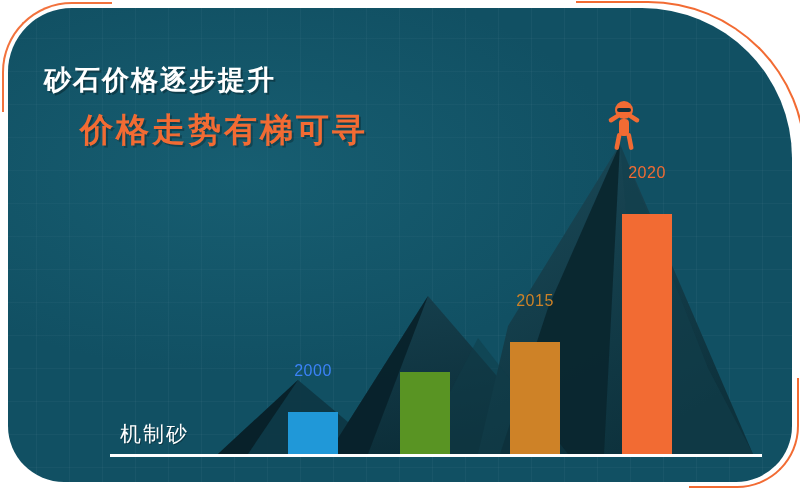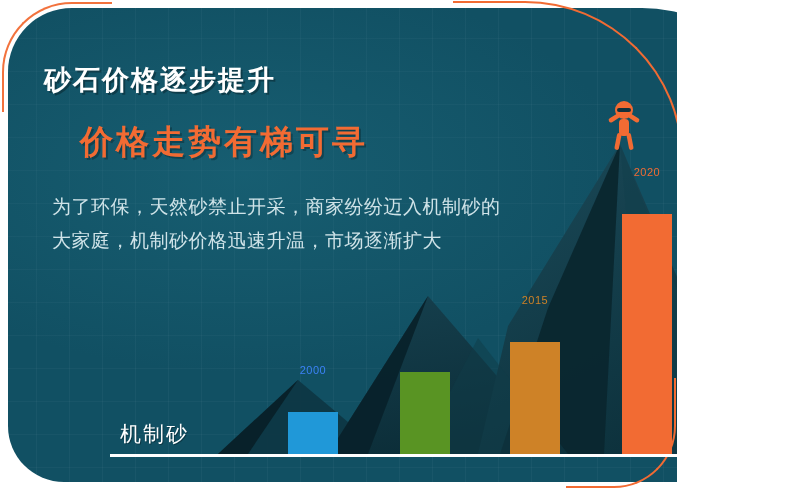--- a/index.html
+++ b/index.html
@@ -9,21 +9,21 @@
   }
   body {
     width: 800px;
     height: 490px;
     overflow: hidden;
     font-family: "Liberation Sans", "DejaVu Sans", sans-serif;
   }
 
   #poster {
     position: relative;
-    width: 677px;
+    width: 800px;
     height: 490px;
     background: #ffffff;
     overflow: hidden;
   }
 
   
   .panel {
     position: absolute;
     left: 8px;
     top: 8px;
@@ -107,21 +107,20 @@
   .head-sub {
     position: absolute;
     left: 80px;
     top: 108px;
     font-size: 33px;
     font-weight: bold;
     letter-spacing: 3px;
     color: #F26B33;
     text-shadow: 2px 2px 0 rgba(0,0,0,0.25);
     white-space: nowrap;
-    margin-top: 12px;
   }
 
   .body-copy {
     position: absolute;
     left: 52px;
     top: 190px;
     width: 455px;
     font-size: 19px;
     line-height: 34px;
     color: #cfe3e8;
@@ -149,21 +148,21 @@
   }
 
   
   .bar {
     position: absolute;
     bottom: 36px;
   }
   .bar-label {
     position: absolute;
     text-align: center;
-    font-size: 11px;
+    font-size: 16px;
     line-height: 21px;
     white-space: nowrap;
     letter-spacing: 0.5px;
   }
 
   
   .figure {
     position: absolute;
     left: 604px;
     top: 100px;
@@ -216,21 +215,20 @@
     <rect x="15" y="19" width="10" height="17" rx="4" fill="#F26B33"></rect>
     <rect x="4" y="16" width="13" height="4.5" rx="2.2" fill="#F26B33" transform="rotate(-32 10 18)"></rect>
     <rect x="23" y="16" width="13" height="4.5" rx="2.2" fill="#F26B33" transform="rotate(32 30 18)"></rect>
     <rect x="12" y="33" width="4.5" height="17" rx="2.2" fill="#F26B33" transform="rotate(11 14 40)"></rect>
     <rect x="23.5" y="33" width="4.5" height="17" rx="2.2" fill="#F26B33" transform="rotate(-11 26 40)"></rect>
   </svg>
 
   <div class="head-main">砂石价格逐步提升</div>
   <div class="head-sub">价格走势有梯可寻</div>
 
-  <div class="body-copy">为了环保，天然砂禁止开采，商家纷纷迈入机制砂的大家庭，机制砂价格迅速升温，市场逐渐扩大</div>
 
   <div id="bars-layer">
       <div class="bar" style="left: 288px; width: 50px; height: 42px; background: rgb(32, 152, 216);"></div>
       <div class="bar-label" style="color: #3b82f6; left: 253px; width: 120px; top: 360px;">
         <div>2000</div>
       </div>
       <div class="bar" style="left: 400px; width: 50px; height: 82px; background: rgb(89, 148, 35);"></div>
       <div class="bar-label" style="color: rgb(89, 148, 35); left: 365px; width: 120px; top: 320px;">
       </div>
       <div class="bar" style="left: 510px; width: 50px; height: 112px; background: rgb(206, 130, 39);"></div>

